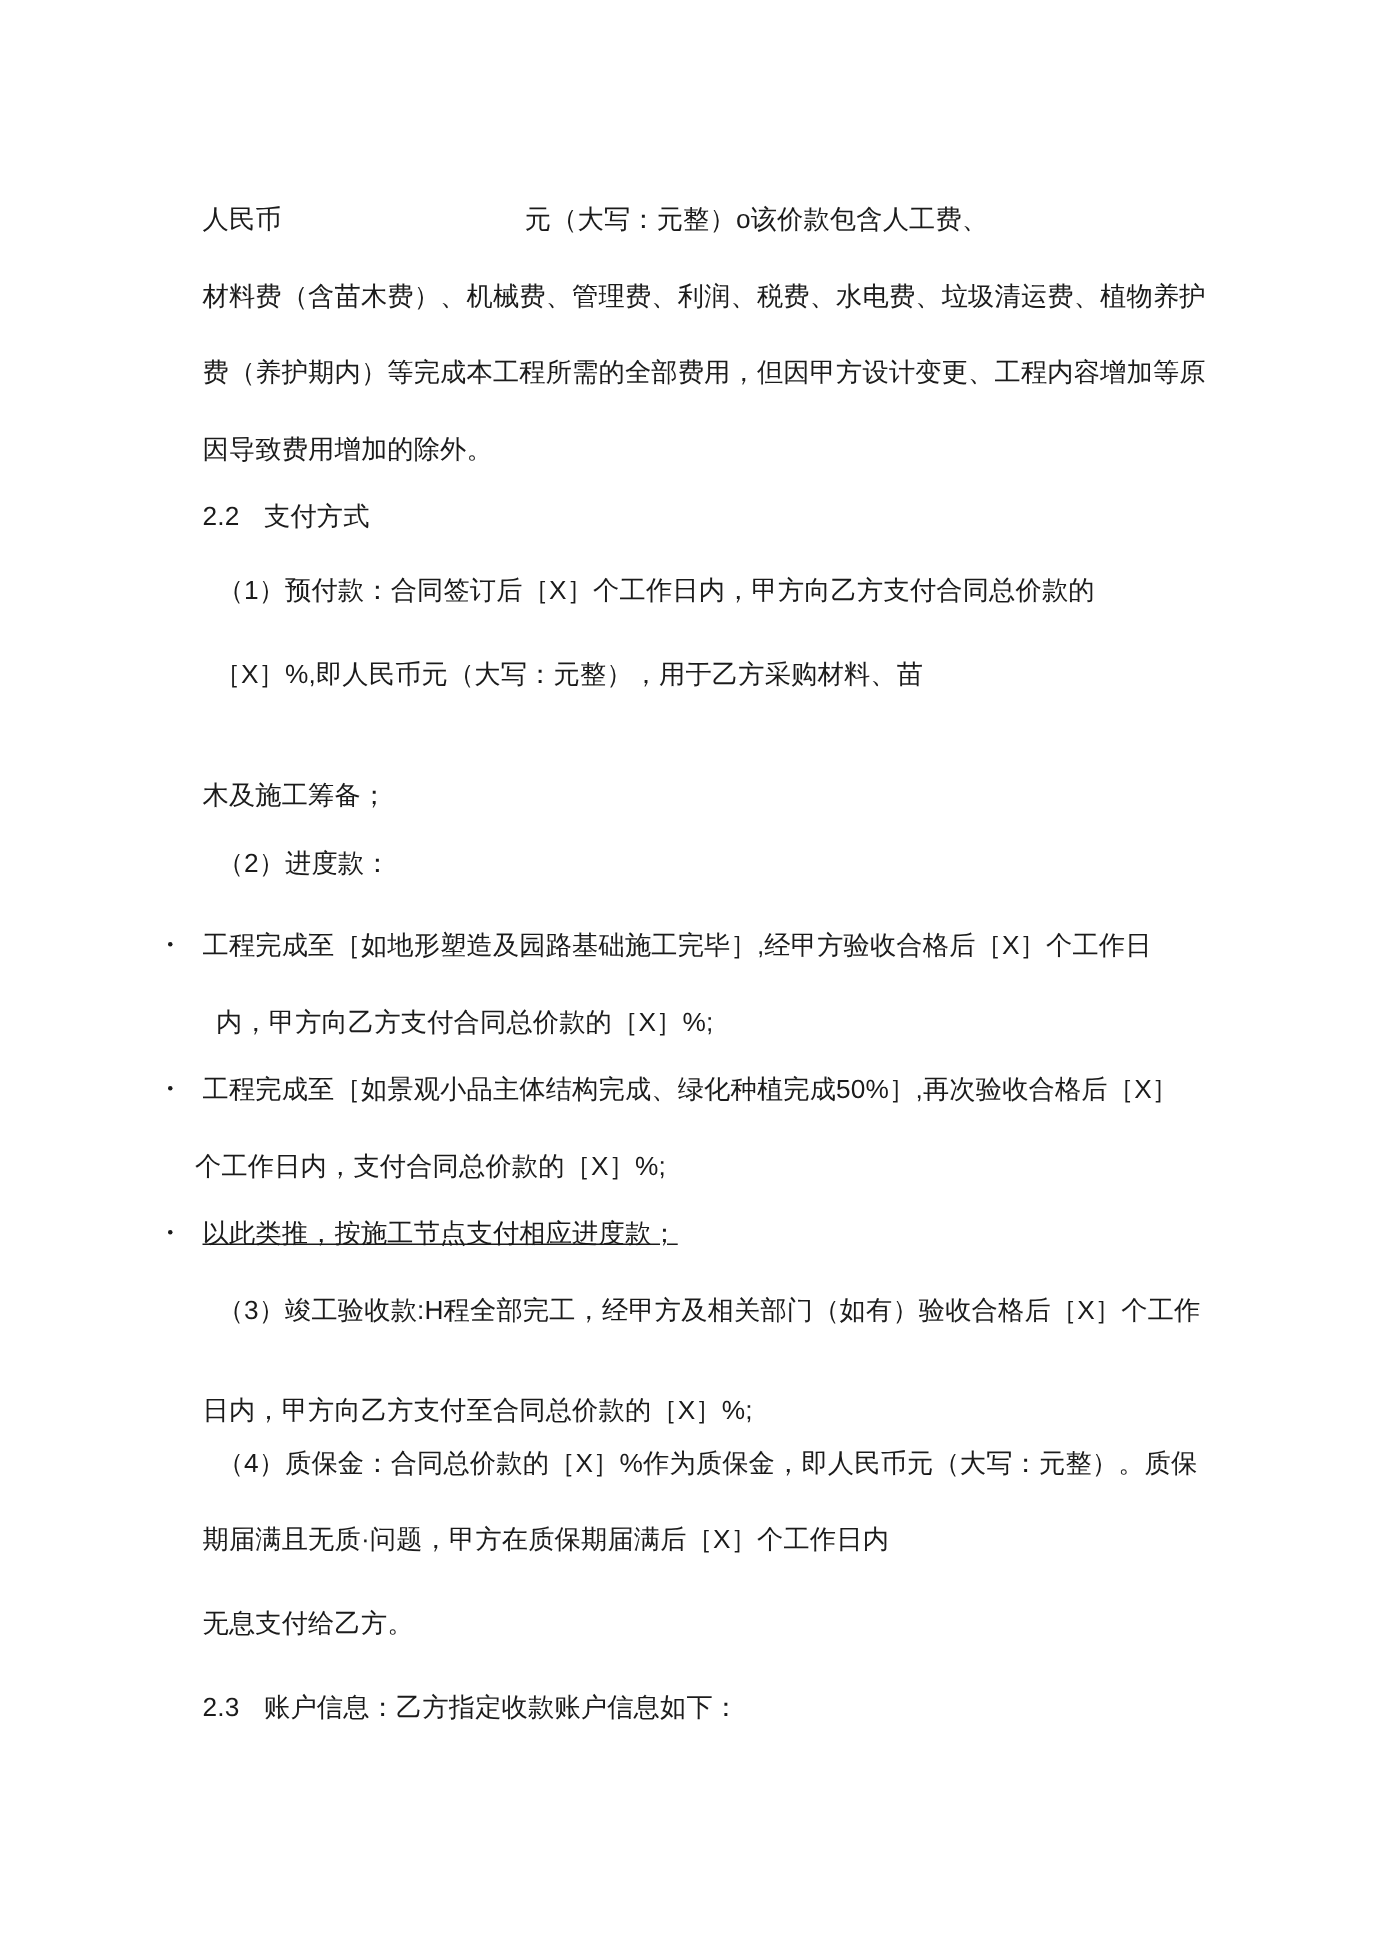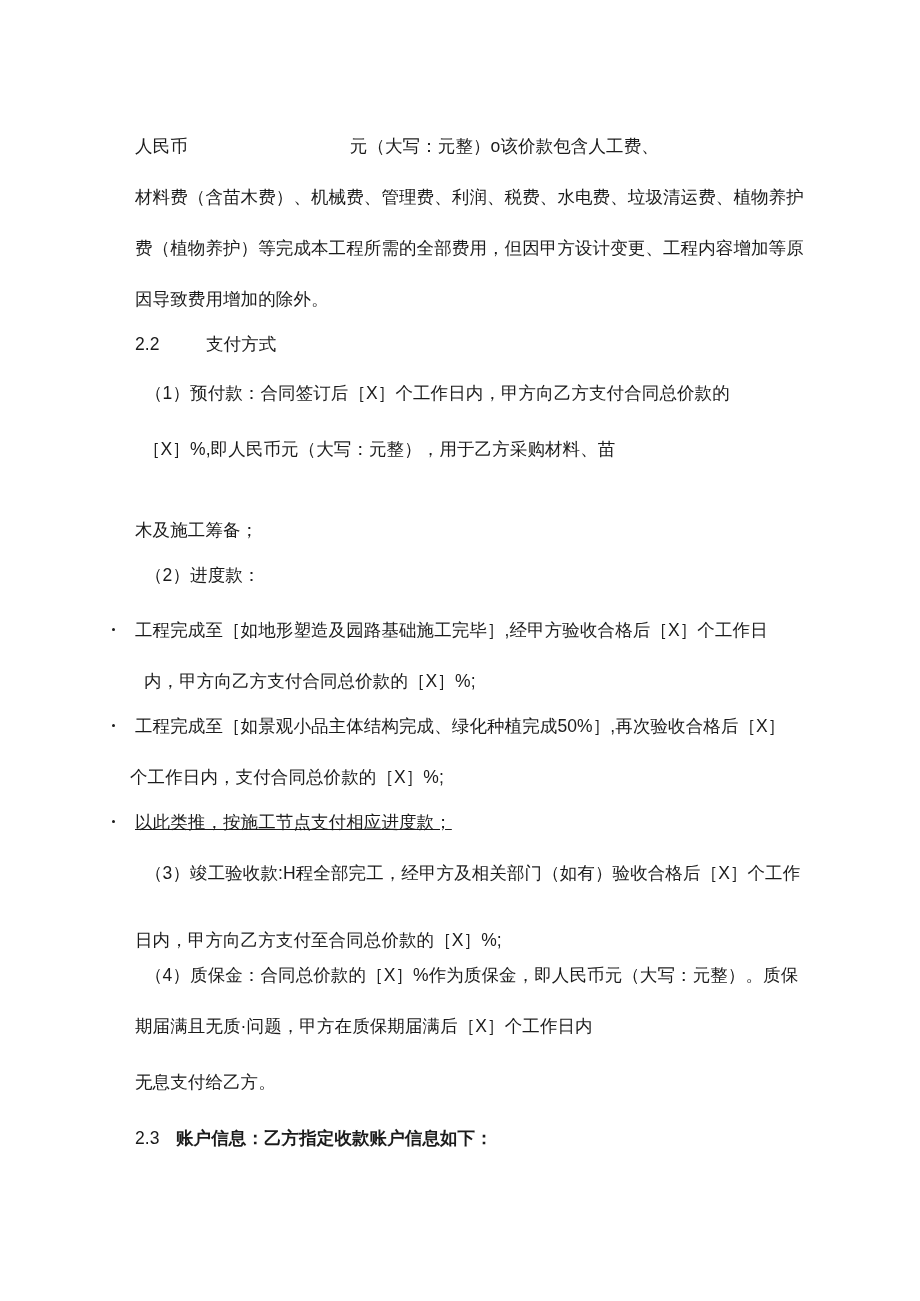--- a/index.html
+++ b/index.html
@@ -64,26 +64,26 @@
 </head>
 <body>
 
 <div class="page">
   <div class="doc-body">
 
     <div class="ln" style="left:135px; top:134px;"><span>人民币</span><span class="gap-blank" style="width:162px;"></span><span>元（大写：元整）o该价款包含人工费、</span></div>
 
     <div class="ln" style="left:135px; top:185px;">材料费（含苗木费）、机械费、管理费、利润、税费、水电费、垃圾清运费、植物养护</div>
 
-    <div class="ln" style="left:135px; top:236px;">费（植物养护）等完成本工程所需的全部费用，但因甲方设计变更、工程内容增加等原</div>
+    <div class="ln" style="left:135px; top:236px;">费（养护期内）等完成本工程所需的全部费用，但因甲方设计变更、工程内容增加等原</div>
 
     <div class="ln" style="left:135px; top:287px;">因导致费用增加的除外。</div>
 
     <div class="ln num" style="left:135px; top:332px;">2.2</div>
-    <div class="ln" style="left:176px; top:332px;margin-left:30px;">支付方式</div>
+    <div class="ln" style="left:176px; top:332px;">支付方式</div>
 
     <div class="ln" style="left:145px; top:381px;">（1）预付款：合同签订后［X］个工作日内，甲方向乙方支付合同总价款的</div>
 
     <div class="ln" style="left:143px; top:437px;">［X］%,即人民币元（大写：元整），用于乙方采购材料、苗</div>
 
     <div class="ln" style="left:135px; top:518px;">木及施工筹备；</div>
 
     <div class="ln" style="left:145px; top:563px;">（2）进度款：</div>
 
     <span class="bullet-dot" style="left:112px; top:628px;"></span>
@@ -98,16 +98,16 @@
     <div class="ln" style="left:135px; top:810px;text-decoration:underline;">以此类推，按施工节点支付相应进度款；</div>
 
     <div class="ln" style="left:145px; top:861px;">（3）竣工验收款:H程全部完工，经甲方及相关部门（如有）验收合格后［X］个工作</div>
     <div class="ln" style="left:135px; top:912px;margin-top:16px;">日内，甲方向乙方支付至合同总价款的［X］%;</div>
 
     <div class="ln" style="left:145px; top:963px;">（4）质保金：合同总价款的［X］%作为质保金，即人民币元（大写：元整）。质保</div>
     <div class="ln" style="left:135px; top:1014px;">期届满且无质·问题，甲方在质保期届满后［X］个工作日内</div>
     <div class="ln" style="left:135px; top:1070px;">无息支付给乙方。</div>
 
     <div class="ln num" style="left:135px; top:1126px;">2.3</div>
-    <div class="ln" style="left:176px; top:1126px;font-weight:bold;">账户信息：乙方指定收款账户信息如下：</div>
+    <div class="ln" style="left:176px; top:1126px;">账户信息：乙方指定收款账户信息如下：</div>
 
   </div>
 </div>
 
 </body></html>

